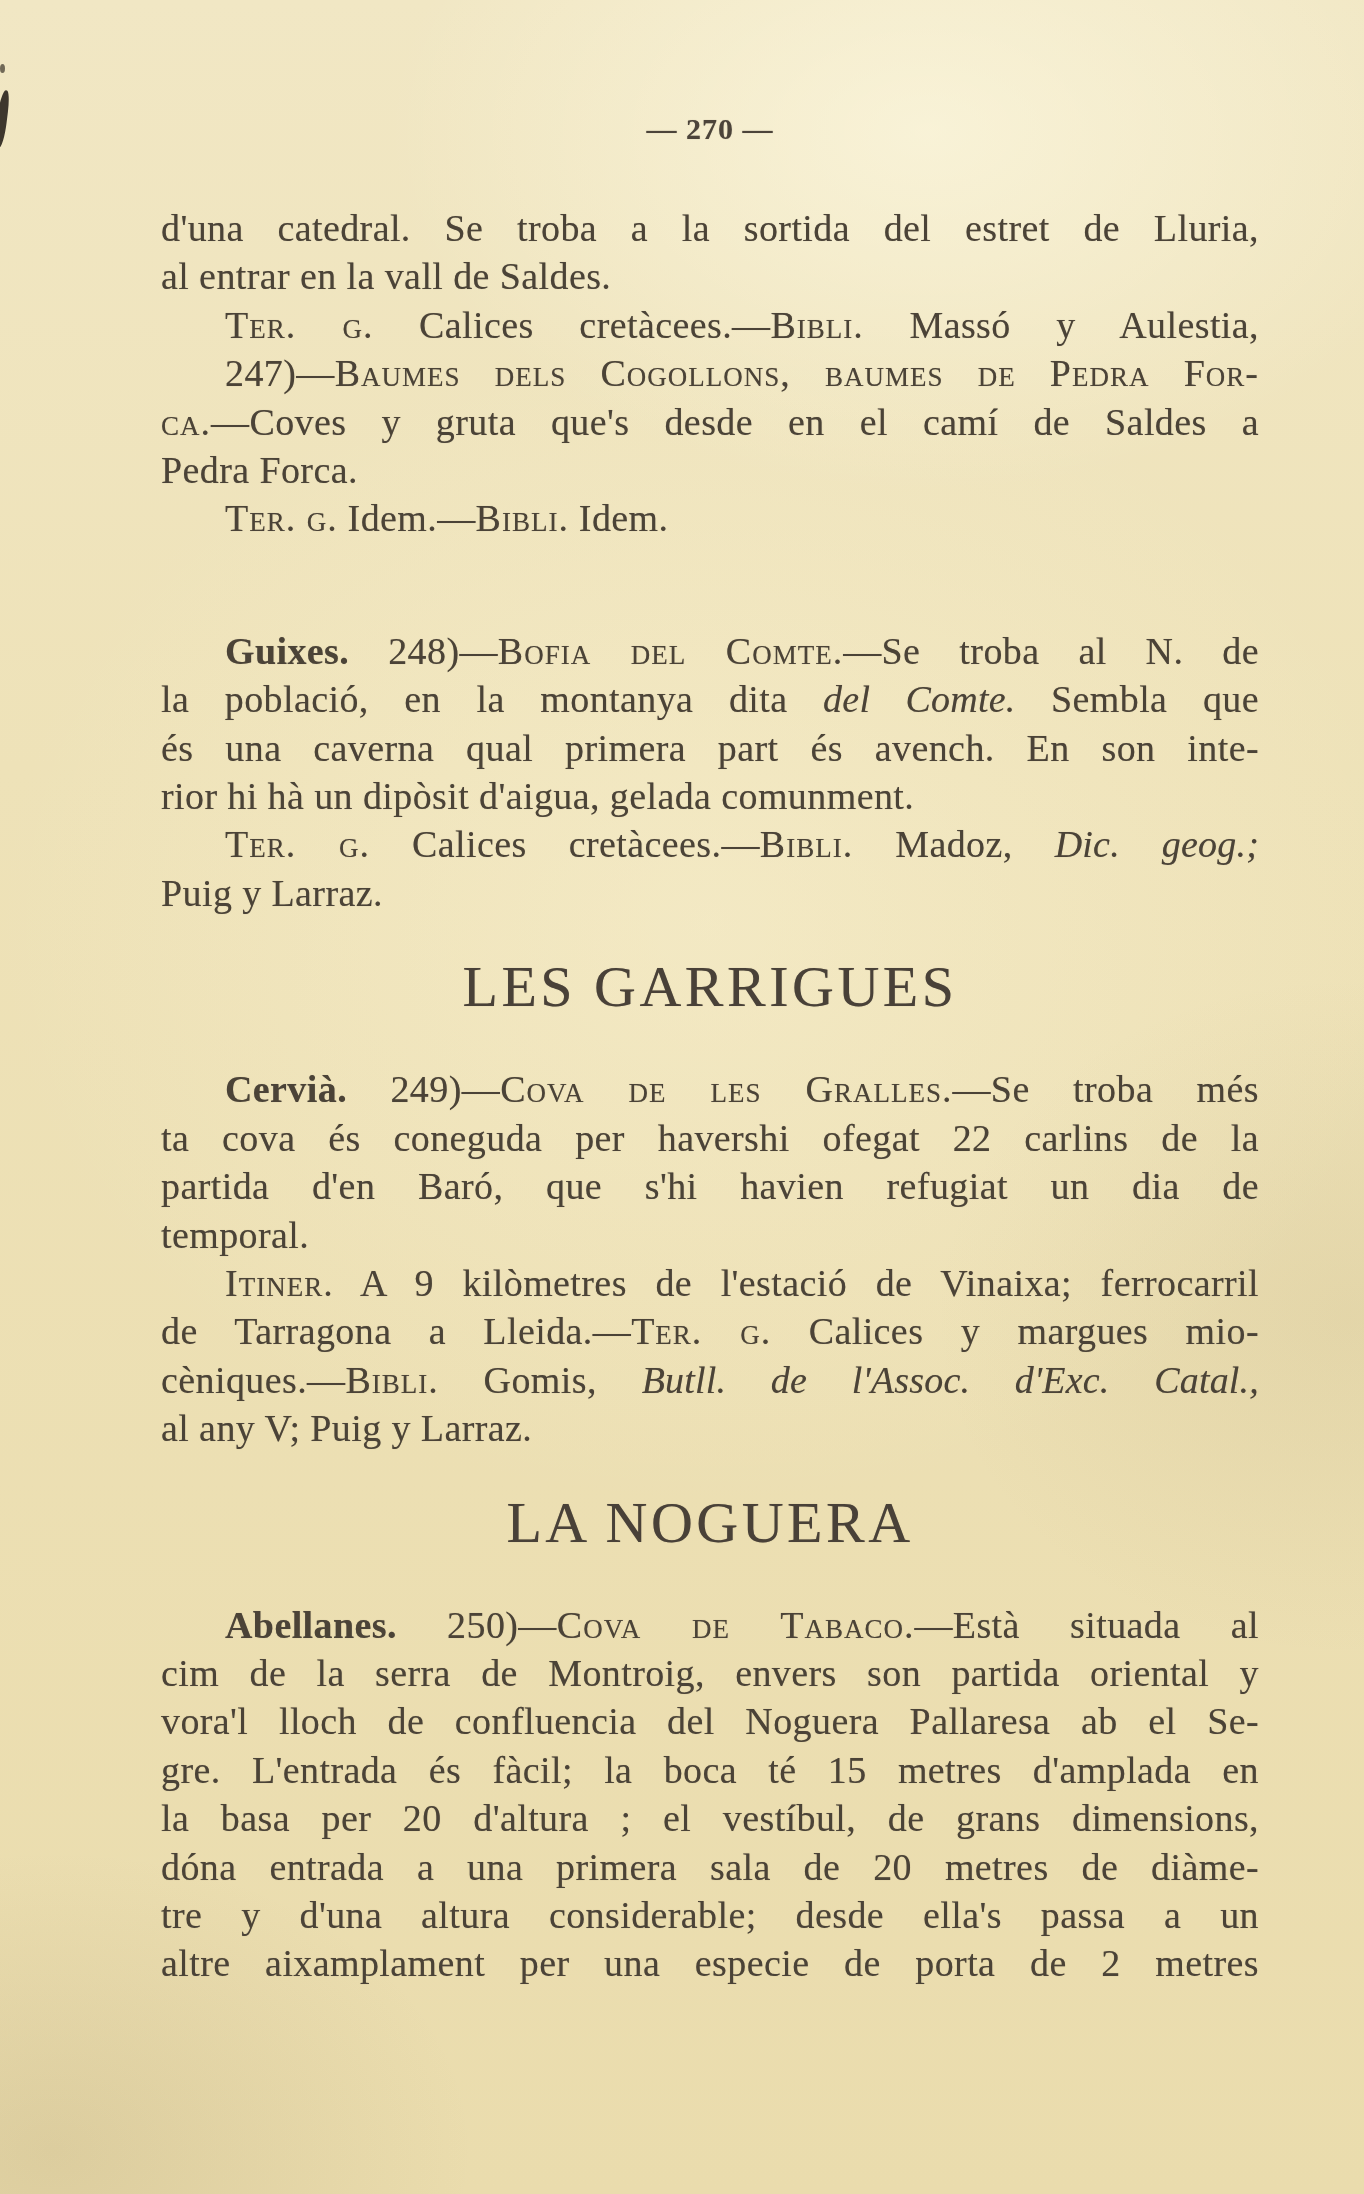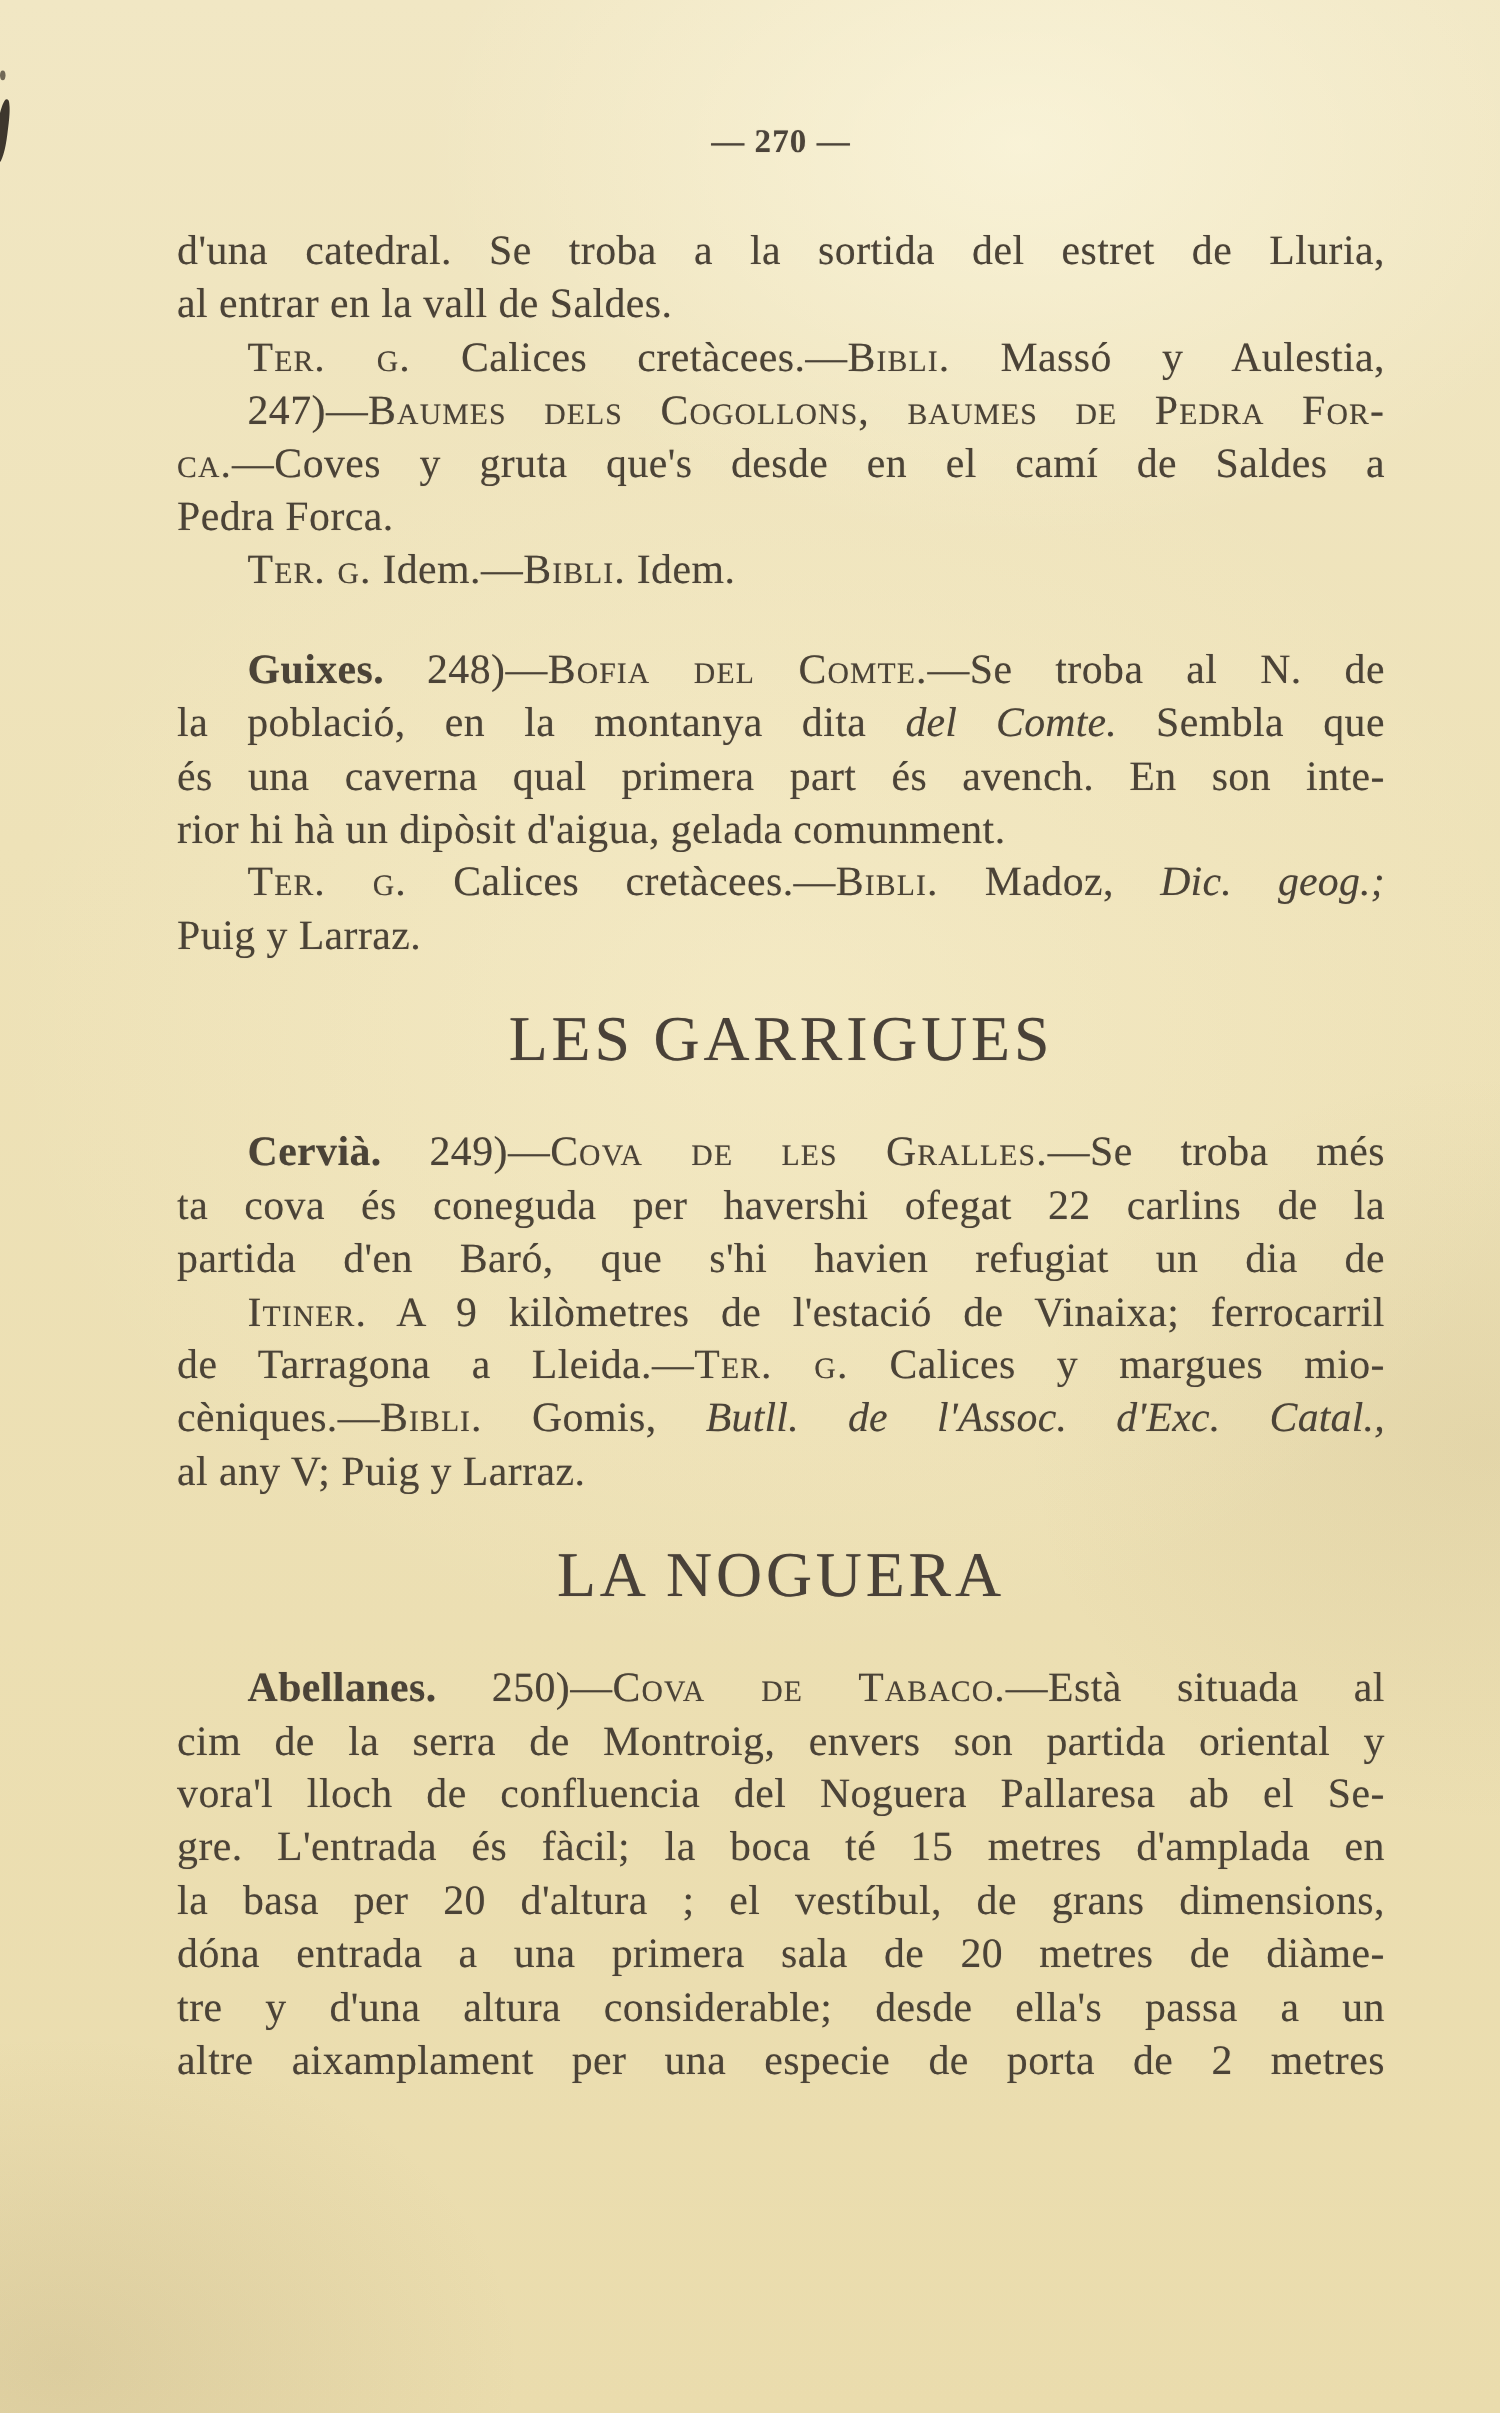--- a/index.html
+++ b/index.html
@@ -37,21 +37,21 @@
     text-shadow:0 0 1px rgba(76,68,58,.35);
     font-weight:bold;
   }
   .text-block{
     position:absolute;left:161px;top:204px;width:1098px;
     font-size:38px;line-height:48.4px;
     color:#4b4337;
     letter-spacing:.4px;
     text-shadow:0 0 .7px rgba(75,67,55,.45);
   }
-  .entry + .entry{margin-top:42px;}
+  .entry + .entry{margin-top:84px;}
   .line{min-height:48.4px;}
   .line.just{text-align:justify;text-align-last:justify;}
   .line.ind{padding-left:64px;}
   .heading{
     margin:42px 0 50px 0;
     text-align:center;
     font-size:58px;line-height:56px;
     letter-spacing:3.5px;
     color:#494138;
   }
@@ -82,20 +82,21 @@
         <div class="line just"><span>és una caverna qual primera part és avench. En son inte-</span></div>
         <div class="line"><span>rior hi hà un dipòsit d'aigua, gelada comunment.</span></div>
         <div class="line just ind"><span class="sc">Ter. g.</span><span> Calices cretàcees.—</span><span class="sc">Bibli.</span><span> Madoz, </span><span class="it">Dic. geog.;</span></div>
         <div class="line"><span>Puig y Larraz.</span></div>
       </div>
       <div class="heading">LES GARRIGUES</div>
       <div class="entry">
         <div class="line just ind"><span class="bd">Cervià.</span><span> 249)—</span><span class="sc">Cova de les Gralles.</span><span>—Se troba més</span></div>
         <div class="line just"><span>ta cova és coneguda per havershi ofegat 22 carlins de la</span></div>
         <div class="line just"><span>partida d'en Baró, que s'hi havien refugiat un dia de</span></div>
+        <div class="line"><span>temporal.</span></div>
         <div class="line just ind"><span class="sc">Itiner.</span><span> A 9 kilòmetres de l'estació de Vinaixa; ferrocarril</span></div>
         <div class="line just"><span>de Tarragona a Lleida.—</span><span class="sc">Ter. g.</span><span> Calices y margues mio-</span></div>
         <div class="line just"><span>cèniques.—</span><span class="sc">Bibli.</span><span> Gomis, </span><span class="it">Butll. de l'Assoc. d'Exc. Catal.,</span></div>
         <div class="line"><span>al any V; Puig y Larraz.</span></div>
       </div>
       <div class="heading">LA NOGUERA</div>
       <div class="entry">
         <div class="line just ind"><span class="bd">Abellanes.</span><span> 250)—</span><span class="sc">Cova de Tabaco.</span><span>—Està situada al</span></div>
         <div class="line just"><span>cim de la serra de Montroig, envers son partida oriental y</span></div>
         <div class="line just"><span>vora'l lloch de confluencia del Noguera Pallaresa ab el Se-</span></div>

